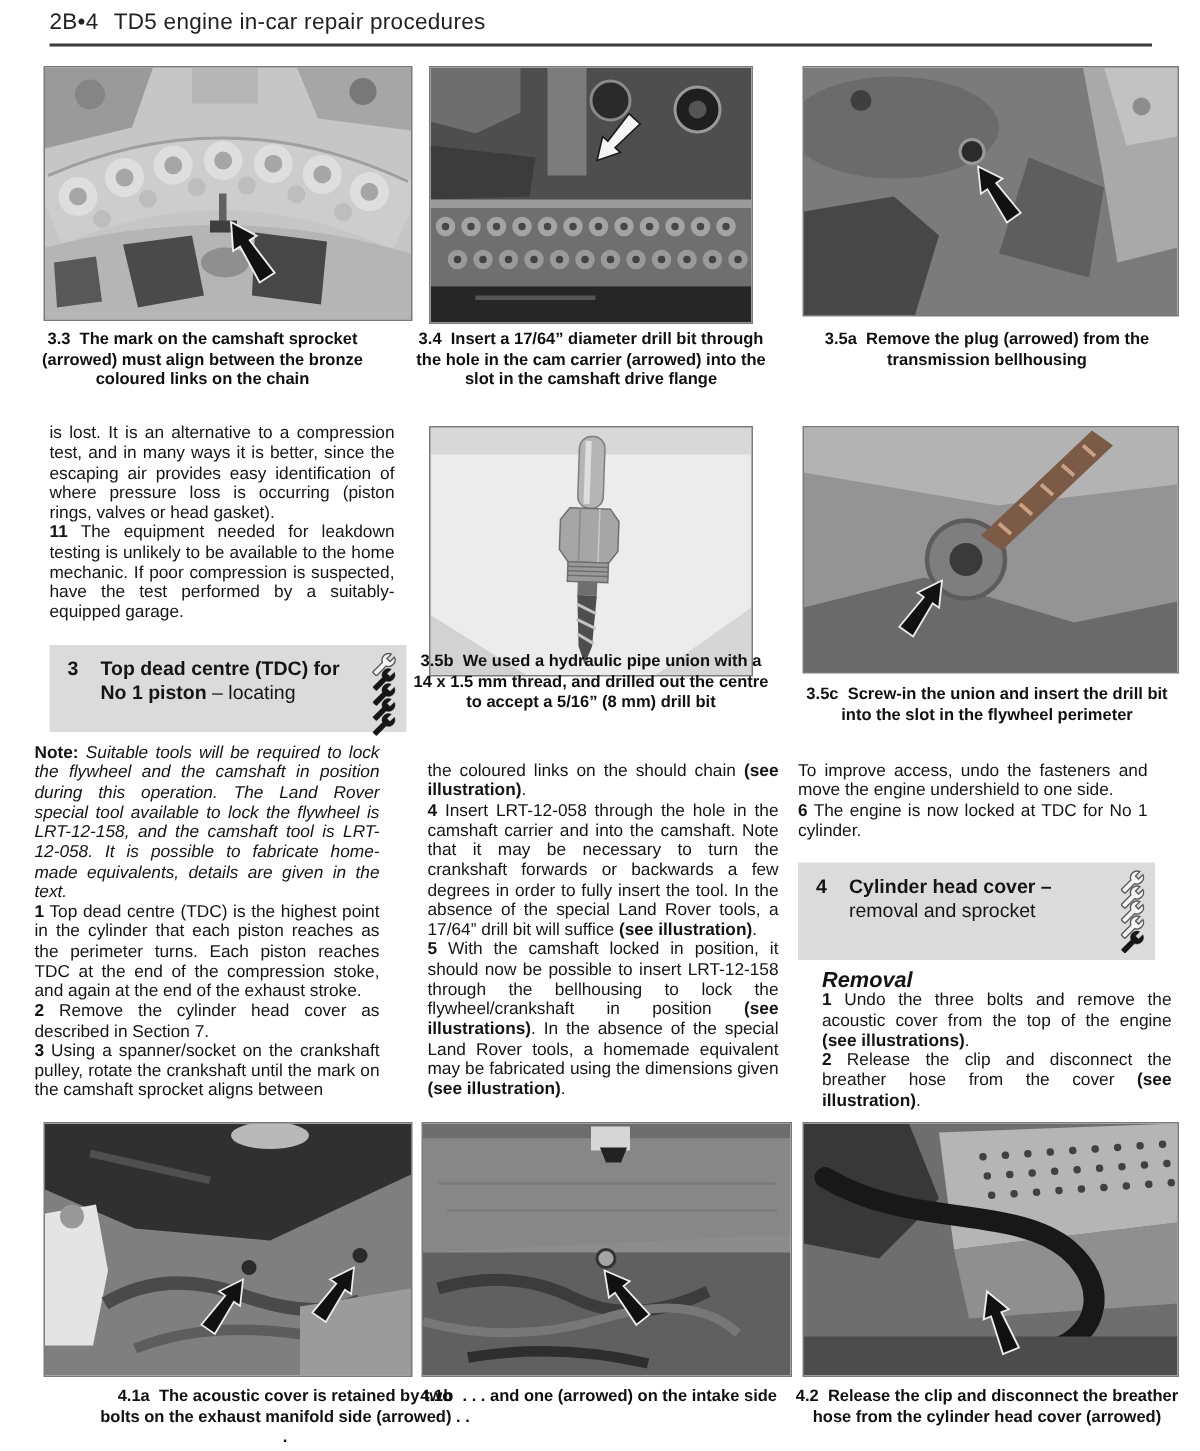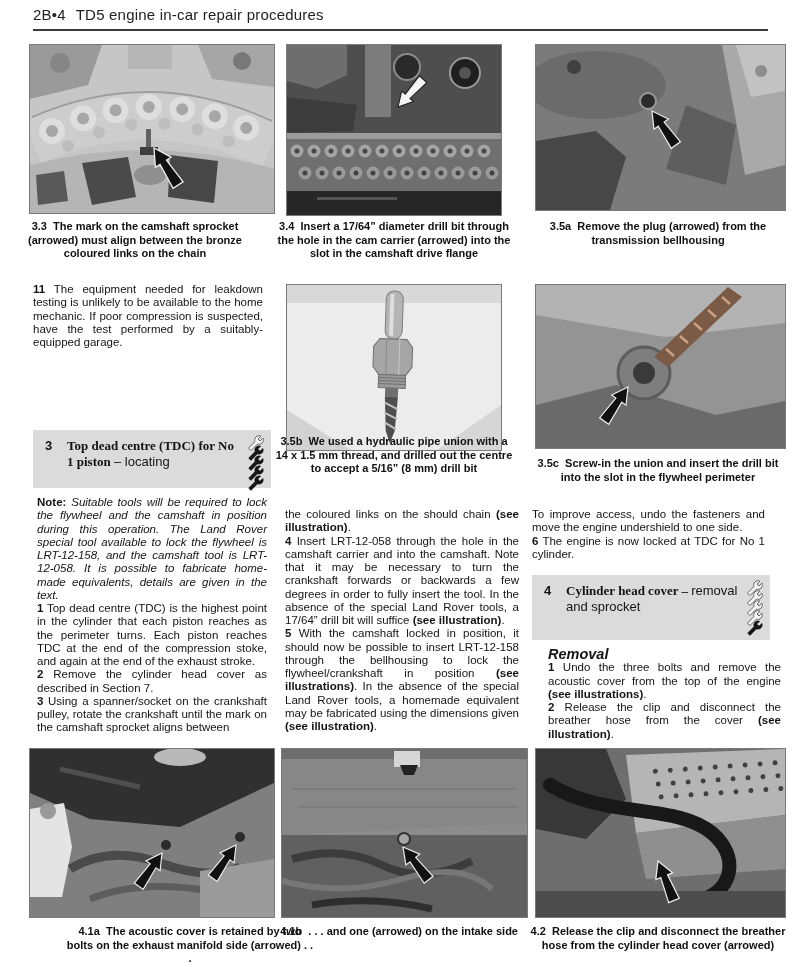--- a/index.html
+++ b/index.html
@@ -11,21 +11,21 @@
   .photo svg{display:block;width:100%;height:100%;}
   .caption{position:absolute;font-weight:700;font-size:11px;line-height:13.5px;text-align:center;color:#101010;}
   .flow{position:absolute;font-size:11.5px;line-height:13.25px;text-align:justify;color:#141414;}
   .flow p{margin:0;}
   span.b{font-weight:700;}
   span.i{font-style:italic;}
   .secbox{position:absolute;background:#dbdbdb;display:flex;align-items:flex-start;box-sizing:border-box;padding:8px 5px 4px 12px;}
   .secnum{font-weight:700;font-size:13px;width:22px;flex:none;line-height:15.5px;}
   .sectitle{font-size:13px;line-height:15.5px;flex:1;text-align:left;}
   .sectitle span{font-weight:400;}
-  .sectitle span.b{font-weight:700;font-family:Liberation Serif, serif;}
+  .sectitle span.b{font-weight:700;}
   .spcol{flex:none;width:20px;display:flex;flex-direction:column;align-items:center;margin-left:3px;margin-top:-3px;}
   svg.sp{width:16px;height:16px;flex:none;}
   svg.sp + svg.sp{margin-top:-6px;}
   .sp.filled{fill:#161616;stroke:#161616;stroke-width:.4;}
   .sp.outline{fill:#f6f6f6;stroke:#5a5a5a;stroke-width:1.4;}
   .removal{font-style:italic;font-weight:700;font-size:14.5px;margin:0 0 5px 0;text-align:left;}
 </style>
 </head>
 <body>
 
@@ -138,20 +138,21 @@
     <circle cx="108" cy="88" r="26" fill="#7e7e7e" stroke="#5c5c5c" stroke-width="3"></circle>
     <circle cx="108" cy="88" r="11" fill="#3a3a3a"></circle>
     <path d="M192,2 l14,10 -74,70 -14,-10 Z" fill="#7b5a46"></path>
     <path d="M186,12 l8,7 M172,25 l8,7 M158,38 l8,7 M144,51 l8,7 M130,64 l8,7" stroke="#caa184" stroke-width="2.5" fill="none"></path>
     <use href="#arr" transform="translate(92,102) rotate(35) scale(0.8)" fill="#111" stroke="#ededed" stroke-width="1.5"></use>
   </svg>
 </div>
 <div class="caption" style="left:528px;top:457px;width:260px;">3.5c&nbsp; Screw-in the union and insert the drill bit into the slot in the flywheel perimeter</div>
 
 <div class="flow" style="left:33px;top:283px;width:230px;">
+  <p><span>is lost. It is an alternative to a compression test, and in many ways it is better, since the escaping air provides easy identification of where pressure loss is occurring (piston rings, valves or head gasket).</span></p>
   <p><span class="b">11</span><span> The equipment needed for leakdown testing is unlikely to be available to the home mechanic. If poor compression is suspected, have the test performed by a suitably-equipped garage.</span></p>
 </div>
 
 <div class="secbox" style="left:33px;top:430px;width:238px;height:58px;">
   <div class="secnum">3</div>
   <div class="sectitle"><span class="b">Top dead centre (TDC) for No 1 piston </span><span>– locating</span></div>
   <div class="spcol">
       <svg viewBox="0 0 24 24" class="sp outline">
         <use href="#wrench"></use>
       </svg>
@@ -163,21 +164,21 @@
       </svg>
       <svg viewBox="0 0 24 24" class="sp filled">
         <use href="#wrench"></use>
       </svg>
       <svg viewBox="0 0 24 24" class="sp filled">
         <use href="#wrench"></use>
       </svg>
     </div>
 </div>
 
-<div class="flow" style="left:37px;top:496px;width:230px;">
+<div class="flow" style="left:23px;top:496px;width:230px;">
   <p><span class="b">Note:</span><span class="i"> Suitable tools will be required to lock the flywheel and the camshaft in position during this operation. The Land Rover special tool available to lock the flywheel is LRT-12-158, and the camshaft tool is LRT-12-058. It is possible to fabricate home-made equivalents, details are given in the text.</span></p>
   <p><span class="b">1</span><span> Top dead centre (TDC) is the highest point in the cylinder that each piston reaches as the perimeter turns. Each piston reaches TDC at the end of the compression stoke, and again at the end of the exhaust stroke.</span></p>
   <p><span class="b">2</span><span> Remove the cylinder head cover as described in Section 7.</span></p>
   <p><span class="b">3</span><span> Using a spanner/socket on the crankshaft pulley, rotate the crankshaft until the mark on the camshaft sprocket aligns between</span></p>
 </div>
 
 <div class="flow" style="left:285px;top:508px;width:234px;">
   <p><span>the coloured links on the should chain </span><span class="b">(see illustration)</span><span>.</span></p>
   <p><span class="b">4</span><span> Insert LRT-12-058 through the hole in the camshaft carrier and into the camshaft. Note that it may be necessary to turn the crankshaft forwards or backwards a few degrees in order to fully insert the tool. In the absence of the special Land Rover tools, a 17/64” drill bit will suffice </span><span class="b">(see illustration)</span><span>.</span></p>
   <p><span class="b">5</span><span> With the camshaft locked in position, it should now be possible to insert LRT-12-158 through the bellhousing to lock the flywheel/crankshaft in position </span><span class="b">(see illustrations)</span><span>. In the absence of the special Land Rover tools, a homemade equivalent may be fabricated using the dimensions given </span><span class="b">(see illustration)</span><span>.</span></p>

